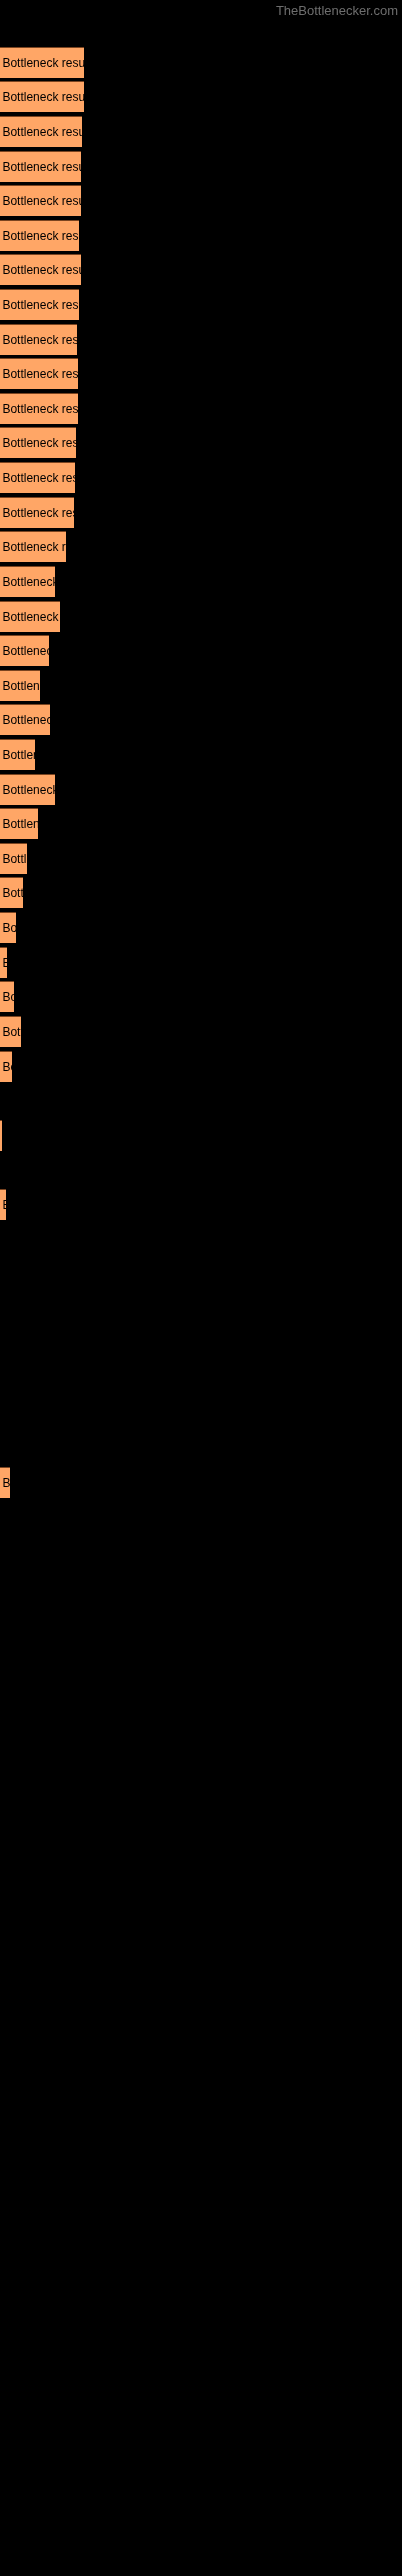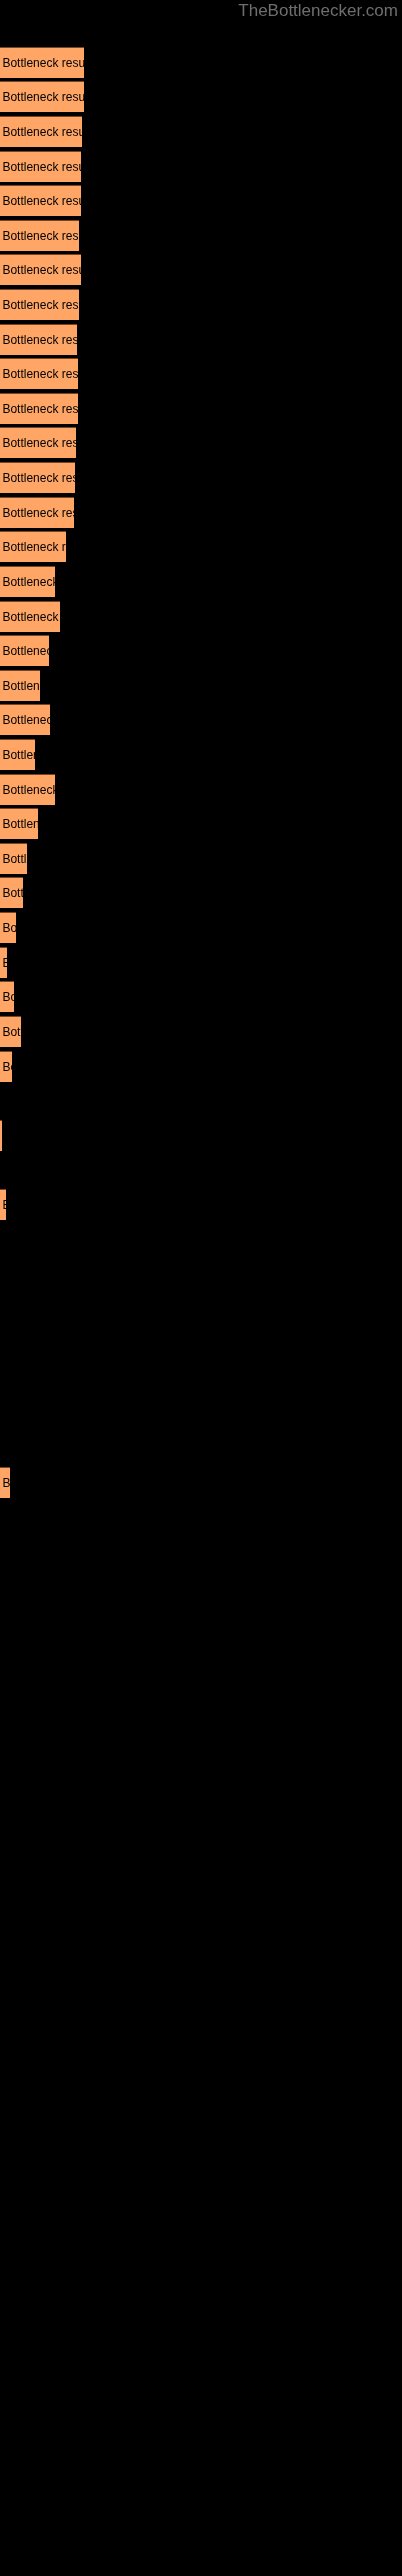--- a/index.html
+++ b/index.html
@@ -15,21 +15,21 @@
     overflow: hidden;
     font-family: "Liberation Sans", sans-serif;
   }
   #site-title {
     position: absolute;
     top: 0px;
     left: 0px;
     width: 398px;
     text-align: right;
     color: #6e6e6e;
-    font-size: 17px;
+    font-size: 13px;
     line-height: 21px;
     font-family: "Liberation Sans", sans-serif;
     white-space: nowrap;
   }
   #bars {
     position: absolute;
     top: 0;
     left: 0;
     width: 403px;
     height: 2576px;

